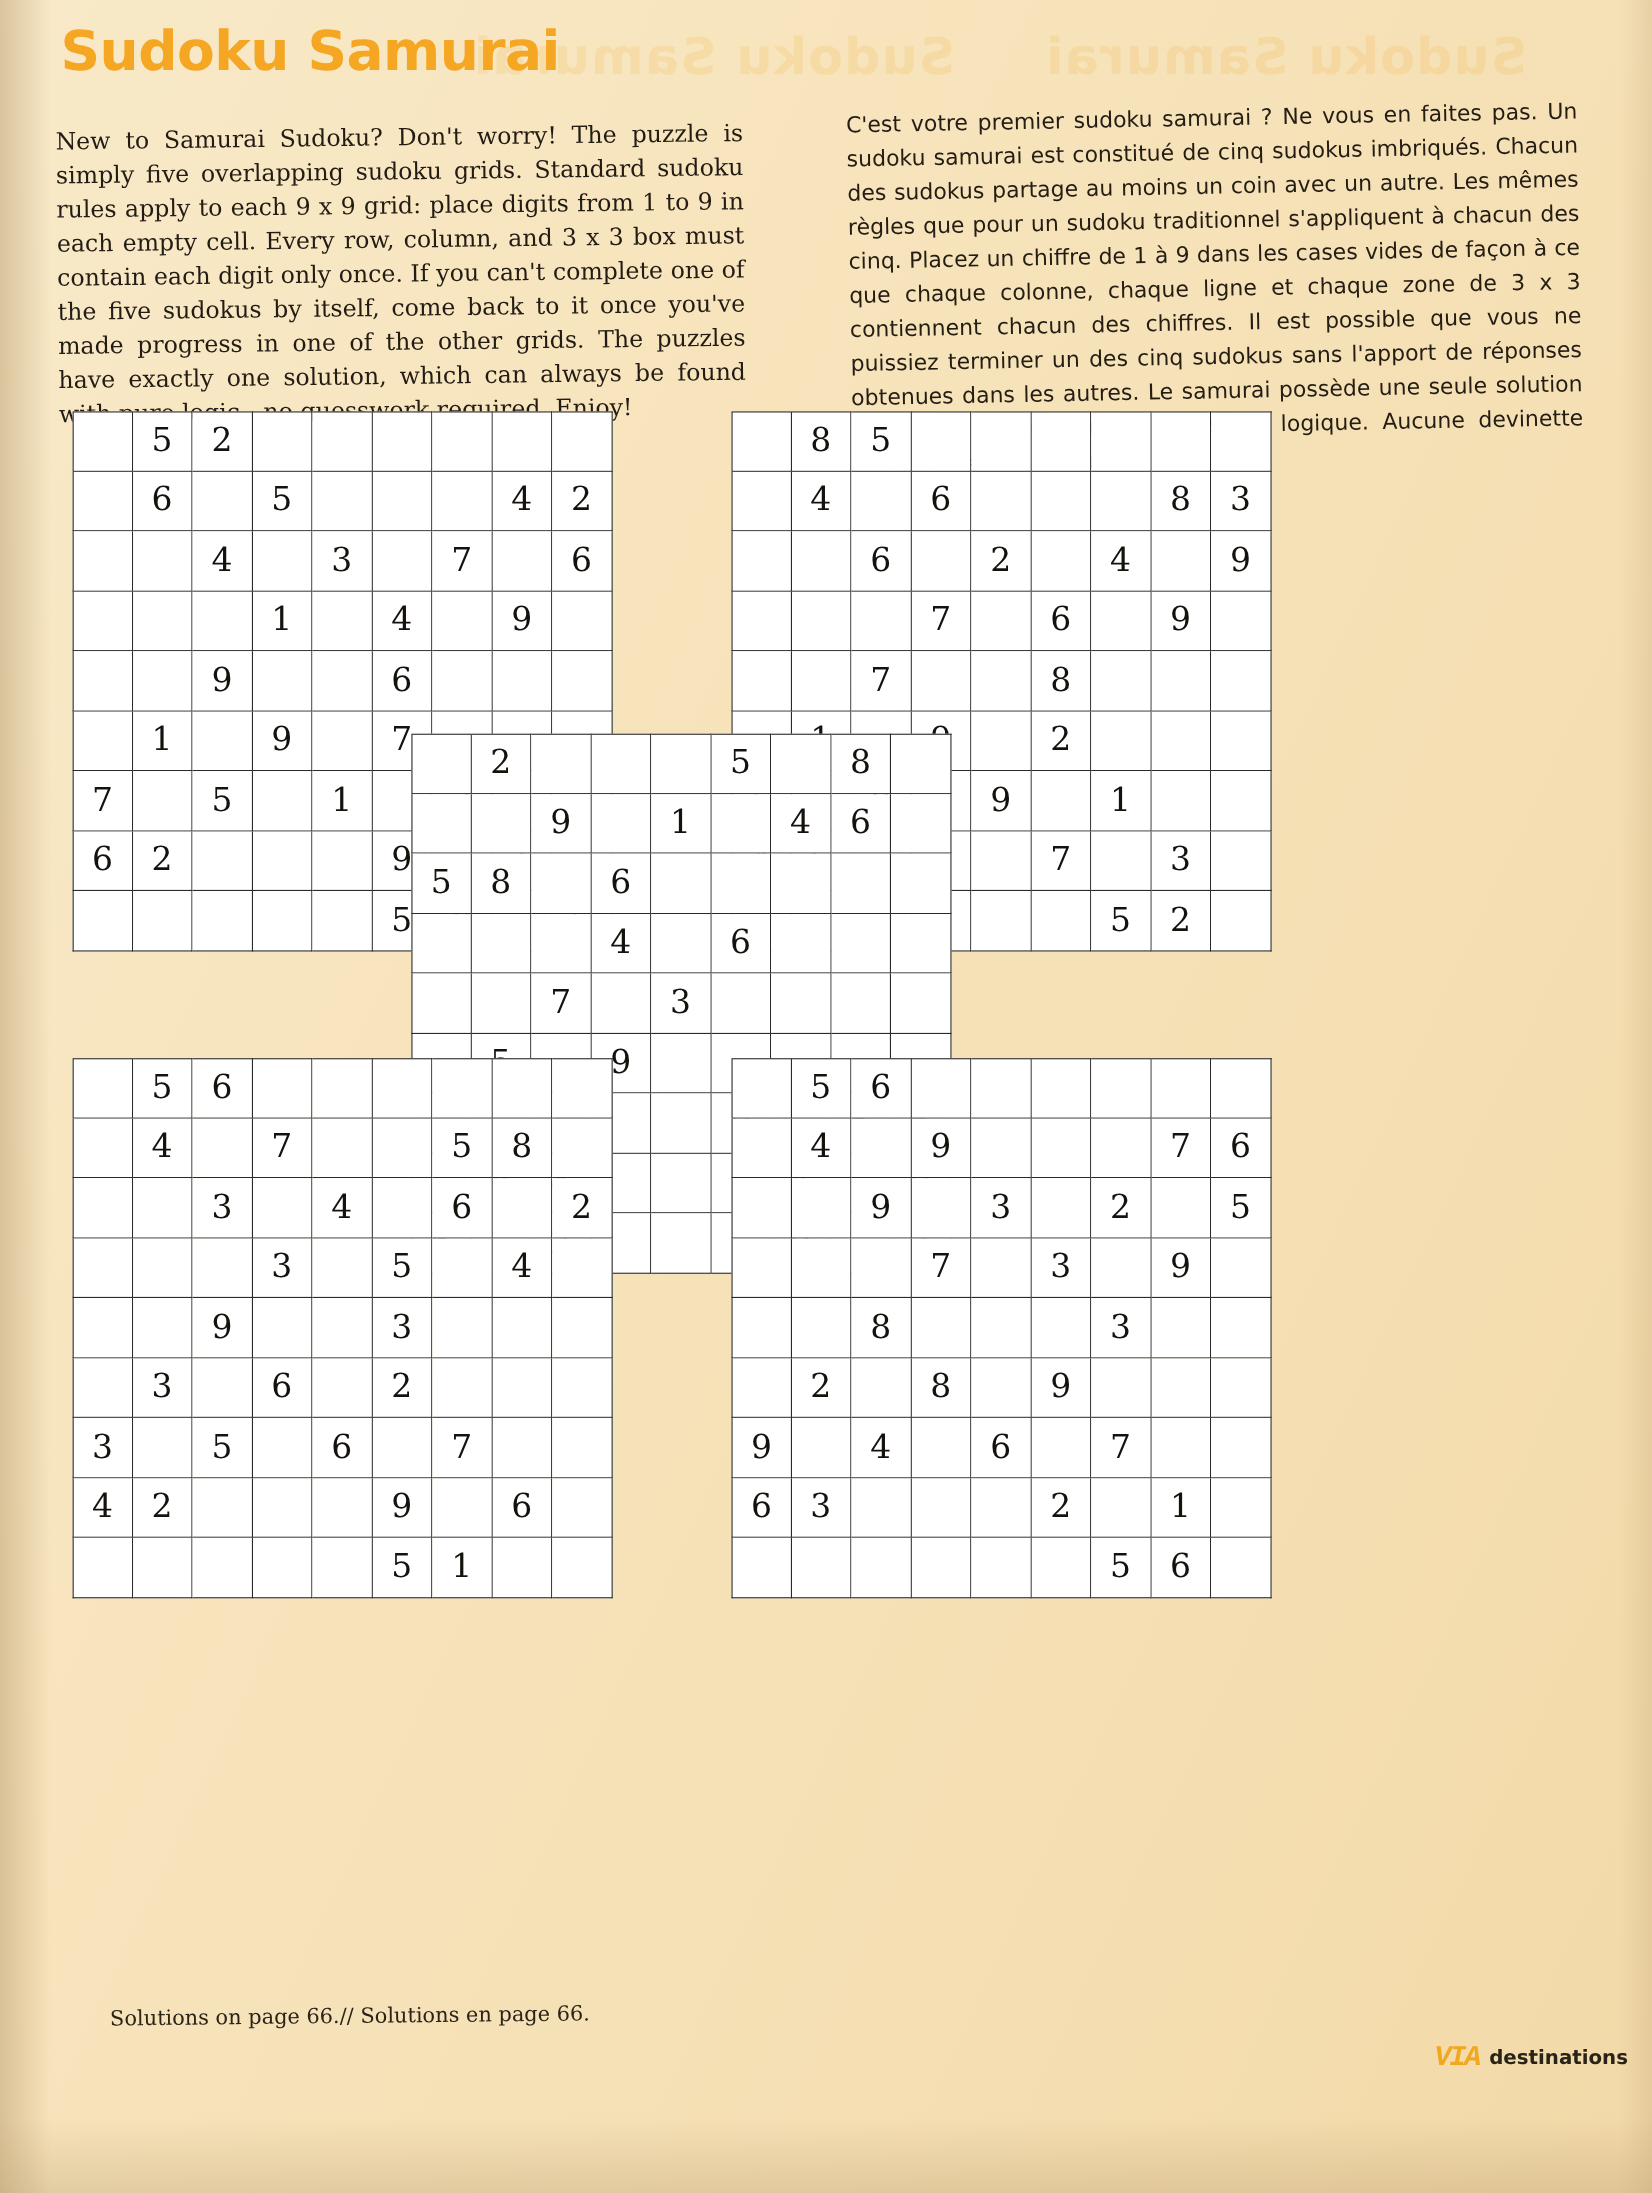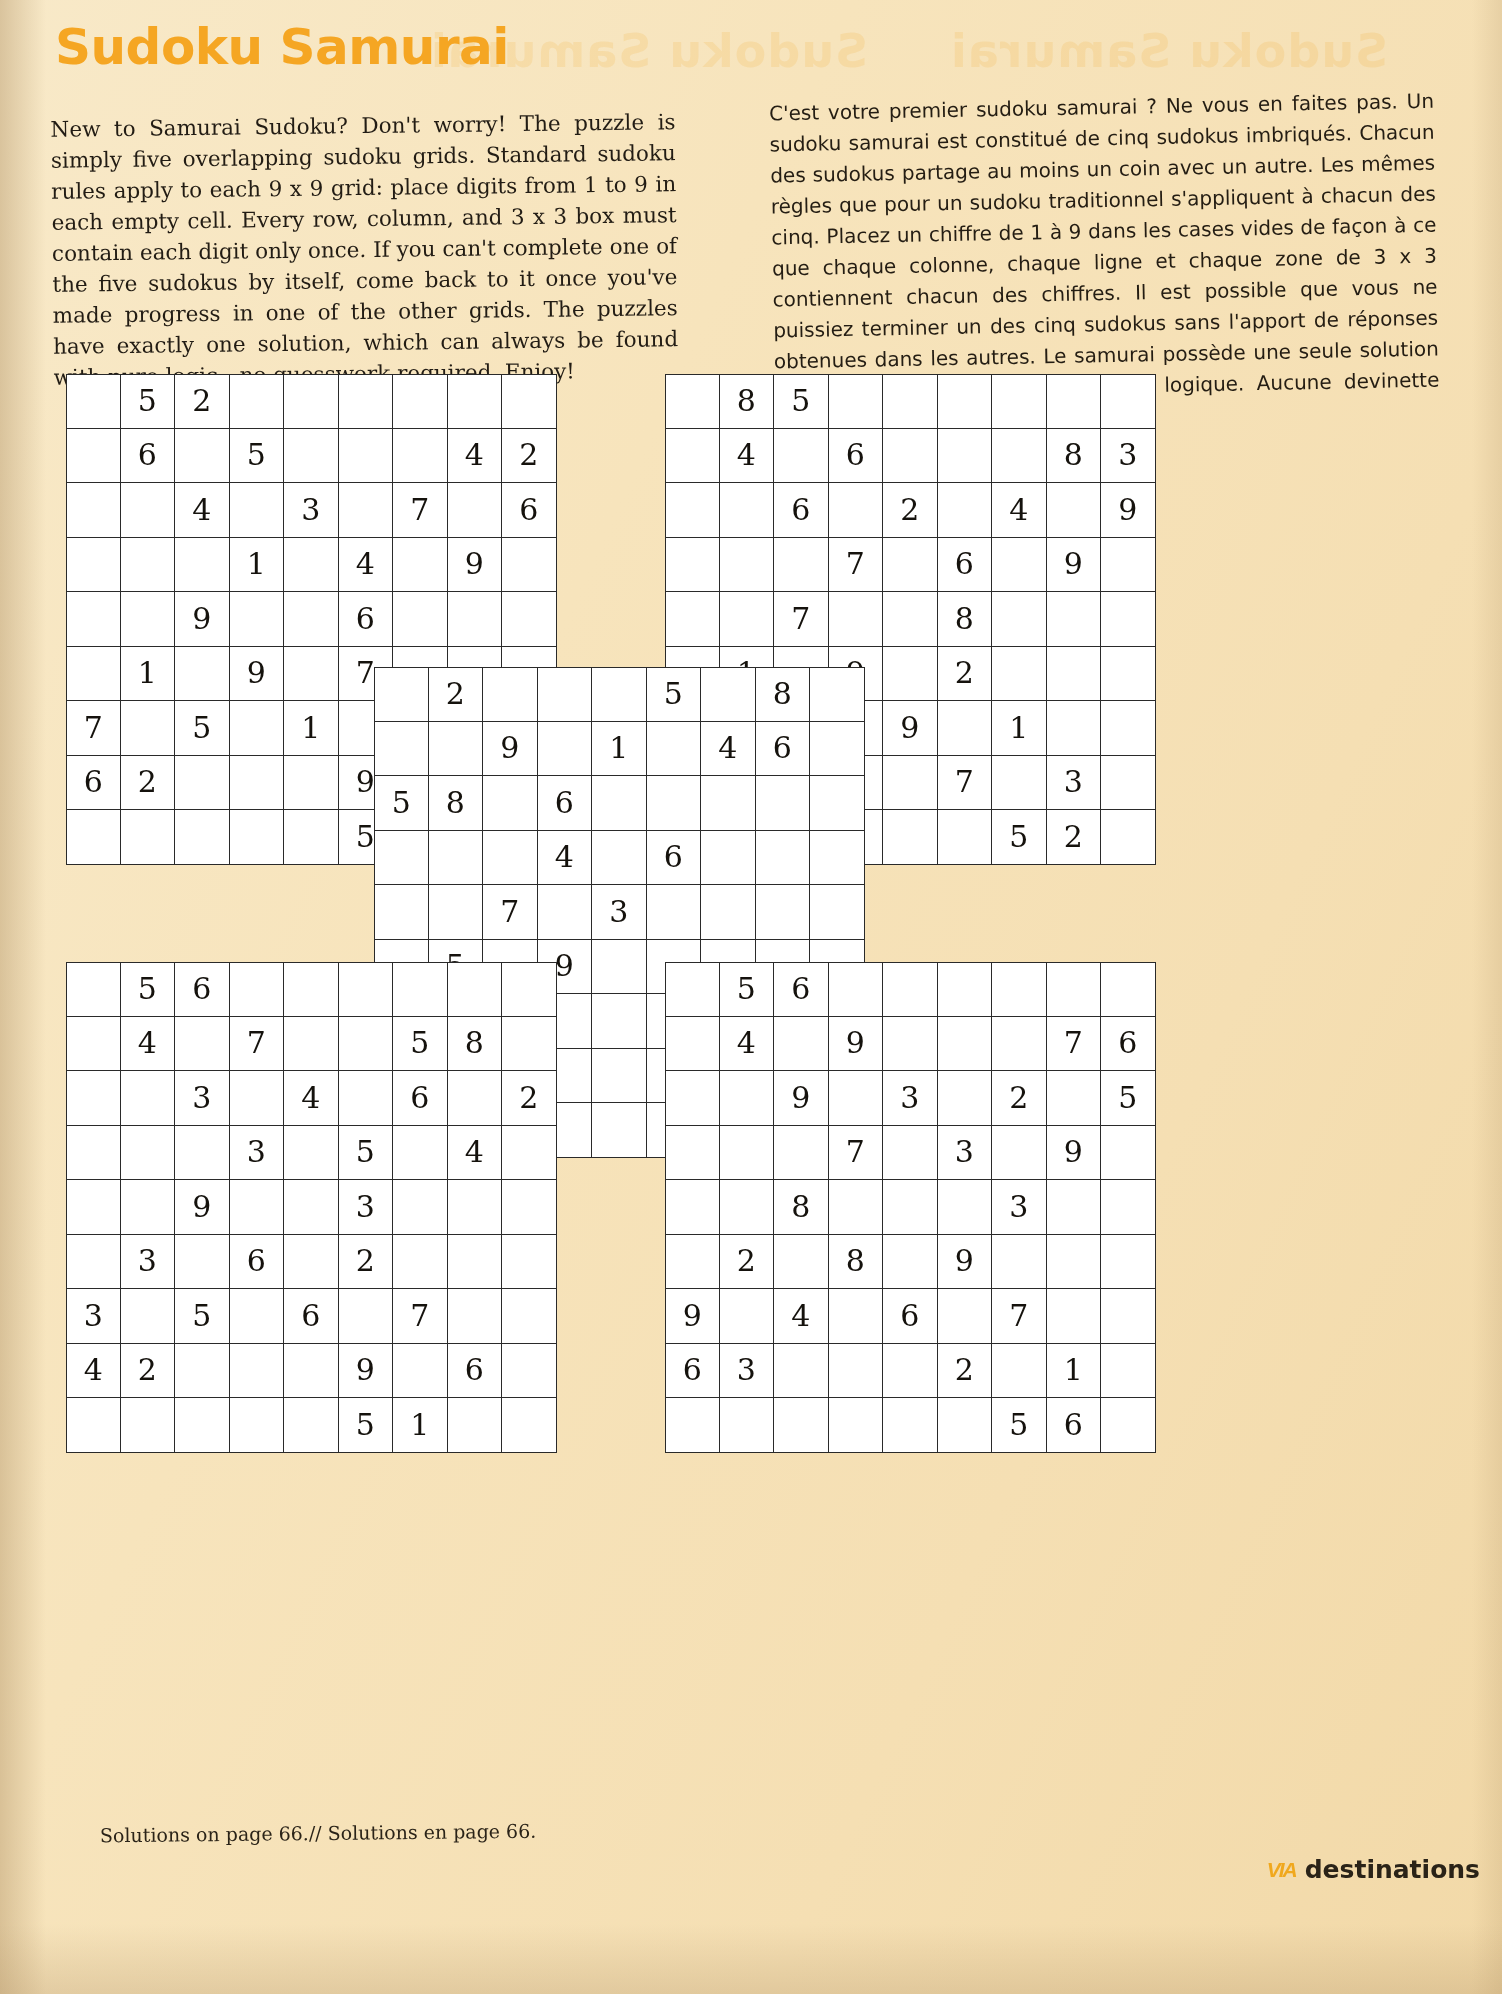--- a/index.html
+++ b/index.html
@@ -126,31 +126,31 @@
 
   .brand {
     position: absolute;
     right: 22px;
     top: 1855px;
     display: flex;
     align-items: center;
     gap: 9px;
   }
   .brand .mark {
-    font-family: Liberation Sans, sans-serif;
+    font-family: Liberation Mono, monospace;
     font-weight: bold;
     font-style: italic;
-    font-size: 21px;
+    font-size: 26px;
     color: #f0a81e;
     letter-spacing: -2px;
   }
   .brand .word {
     font-family: "DejaVu Sans", sans-serif;
     font-weight: bold;
-    font-size: 25px;
+    font-size: 18px;
     color: #2a2318;
   }
 </style>
 </head>
 <body>
 
 <div class="page-shade-left"></div>
 <div class="page-shade-right"></div>
 <div class="page-shade-bottom"></div>
 

